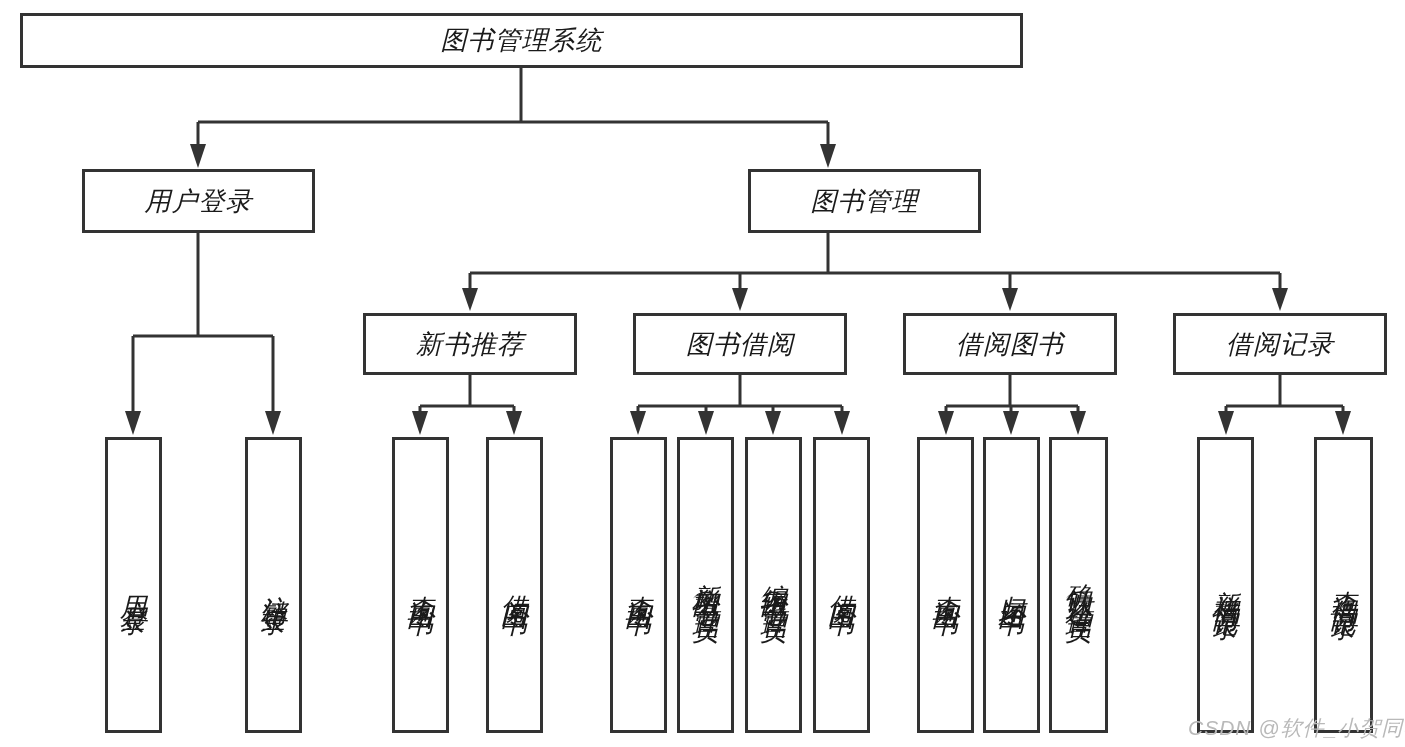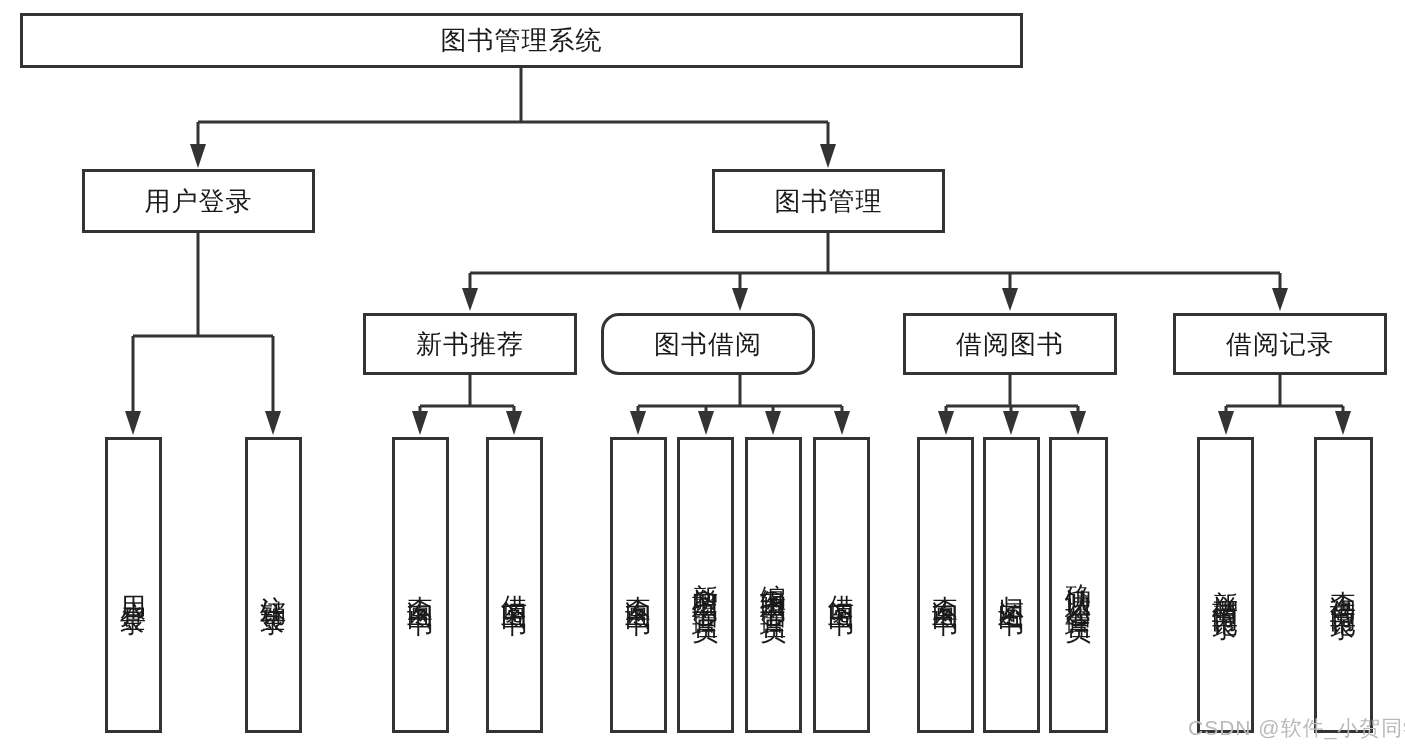--- a/index.html
+++ b/index.html
@@ -7,20 +7,21 @@
     padding: 0;
     background: #ffffff;
     font-family: "Liberation Sans", "DejaVu Sans", sans-serif;
   }
   .canvas {
     position: relative;
     width: 1405px;
     height: 747px;
     background: #ffffff;
     overflow: hidden;
+    font-style: italic;
   }
   .connector-svg {
     position: absolute;
     left: 0;
     top: 0;
     width: 1405px;
     height: 747px;
   }
   .node {
     position: absolute;
@@ -154,28 +155,28 @@
     </g>
   </svg>
 
   <div class="node h root">
     <span>图书管理系统</span>
   </div>
 
   <div class="node h lvl2" style="left:82px;">
     <span>用户登录</span>
   </div>
-  <div class="node h lvl2" style="left:712px;">
+  <div class="node h lvl2" style="left:748px;">
     <span>图书管理</span>
   </div>
 
   <div class="node h lvl3" style="left:363px;align-items:center;">
     <span>新书推荐</span>
   </div>
-  <div class="node h lvl3" style="left:601px;border-radius:18px;">
+  <div class="node h lvl3" style="left:633px;">
     <span>图书借阅</span>
   </div>
   <div class="node h lvl3" style="left:903px;">
     <span>借阅图书</span>
   </div>
   <div class="node h lvl3" style="left:1173px;align-items:center;">
     <span>借阅记录</span>
   </div>
 
   <div class="node v leaf" style="left:105px;">

